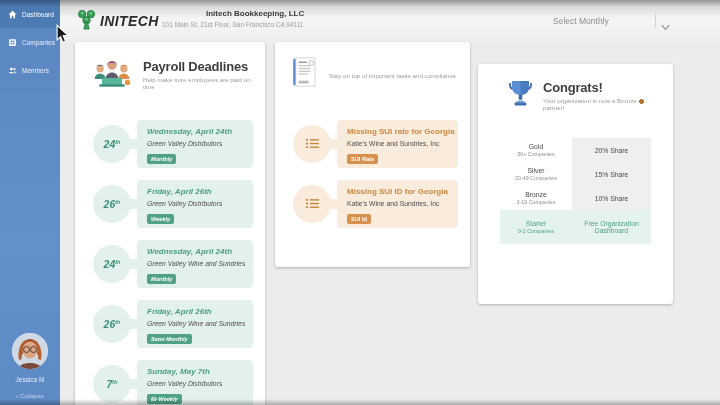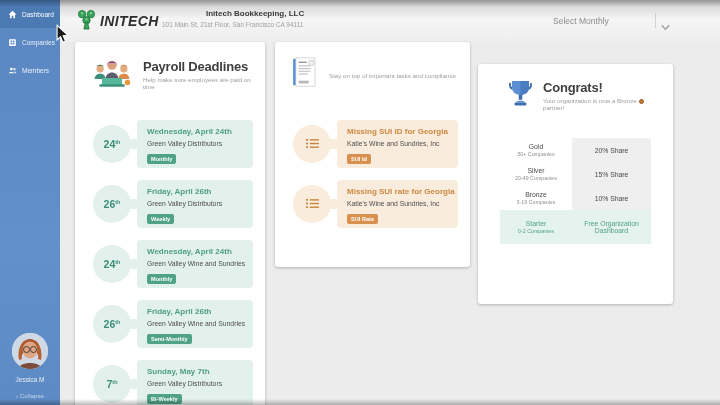--- a/index.html
+++ b/index.html
@@ -42,21 +42,21 @@
   .card-sub { font-size:6.2px; color:#9c9c9c; margin-top:2.5px; }
 
   
   .item-list { position:absolute; top:78px; left:12px; right:12px; }
   .list-item { position:relative; height:48px; margin-bottom:12px; cursor:pointer; }
   .li-circle { position:absolute; left:6px; top:5px; width:38px; height:38px; border-radius:50%;
                display:flex; align-items:center; justify-content:center; }
   .li-neck { position:absolute; left:38px; top:19px; width:16px; height:10px; }
   .li-body { position:absolute; left:50px; right:0; top:0; height:48px; border-radius:4px;
              padding:7px 6px 0 10px; }
-  .green .li-circle, .green .li-neck, .green .li-body { background:#e3f1ec; }
+  .green .li-circle, .green .li-neck, .green .li-body { background:#e3f1ec;font-style:italic; }
   .peach .li-circle, .peach .li-neck, .peach .li-body { background:#f9ecdc; }
   .li-date { font-size:10.5px; font-weight:bold; color:#3e8e7a; }
   .li-date sup { font-size:5.5px; }
   .li-title { font-size:8px; font-weight:bold; white-space:nowrap; }
   .green .li-title { color:#4f9d85; }
   .peach .li-title { color:#cb8941; }
   .li-company { font-size:6.8px; color:#4e4e4e; margin-top:4px; white-space:nowrap; }
   .li-badge { display:inline-block; margin-top:4.5px; font-size:5.6px; font-weight:bold; color:#fff;
               padding:2px 4px; border-radius:2px; }
   .green .li-badge { background:#4fa285; }
@@ -293,46 +293,46 @@
                   <rect x="0" y="9" width="2" height="2"></rect>
               <rect x="4" y="1.3" width="10" height="1.5"></rect>
                   <rect x="4" y="5.3" width="10" height="1.5"></rect>
                   <rect x="4" y="9.3" width="10" height="1.5"></rect>
                 </g>
             </svg>
           </span>
         </div>
         <div class="li-neck"></div>
         <div class="li-body">
-          <div class="li-title">Missing SUI ID for Georgia</div>
+          <div class="li-title">Missing SUI rate for Georgia</div>
           <div class="li-company">Katie's Wine and Sundries, Inc</div>
-          <span class="li-badge">SUI Id</span>
+          <span class="li-badge">SUI Rate</span>
         </div>
       </div>
 
       <div class="list-item peach">
         <div class="li-circle">
           <span>
             <svg viewBox="0 0 14 12" width="13" height="11">
               <g fill="#c8833b">
                   <rect x="0" y="1" width="2" height="2"></rect>
                   <rect x="0" y="5" width="2" height="2"></rect>
                   <rect x="0" y="9" width="2" height="2"></rect>
               <rect x="4" y="1.3" width="10" height="1.5"></rect>
                   <rect x="4" y="5.3" width="10" height="1.5"></rect>
                   <rect x="4" y="9.3" width="10" height="1.5"></rect>
                 </g>
             </svg>
           </span>
         </div>
         <div class="li-neck"></div>
         <div class="li-body">
-          <div class="li-title">Missing SUI rate for Georgia</div>
+          <div class="li-title">Missing SUI ID for Georgia</div>
           <div class="li-company">Katie's Wine and Sundries, Inc</div>
-          <span class="li-badge">SUI Rate</span>
+          <span class="li-badge">SUI Id</span>
         </div>
       </div>
 
     </div>
   </section>
 
   <section class="card" id="card-congrats">
     <div class="card-head" style="padding-left:30px;">
       <span>
         <svg viewBox="0 0 28 32" width="25" height="29">

